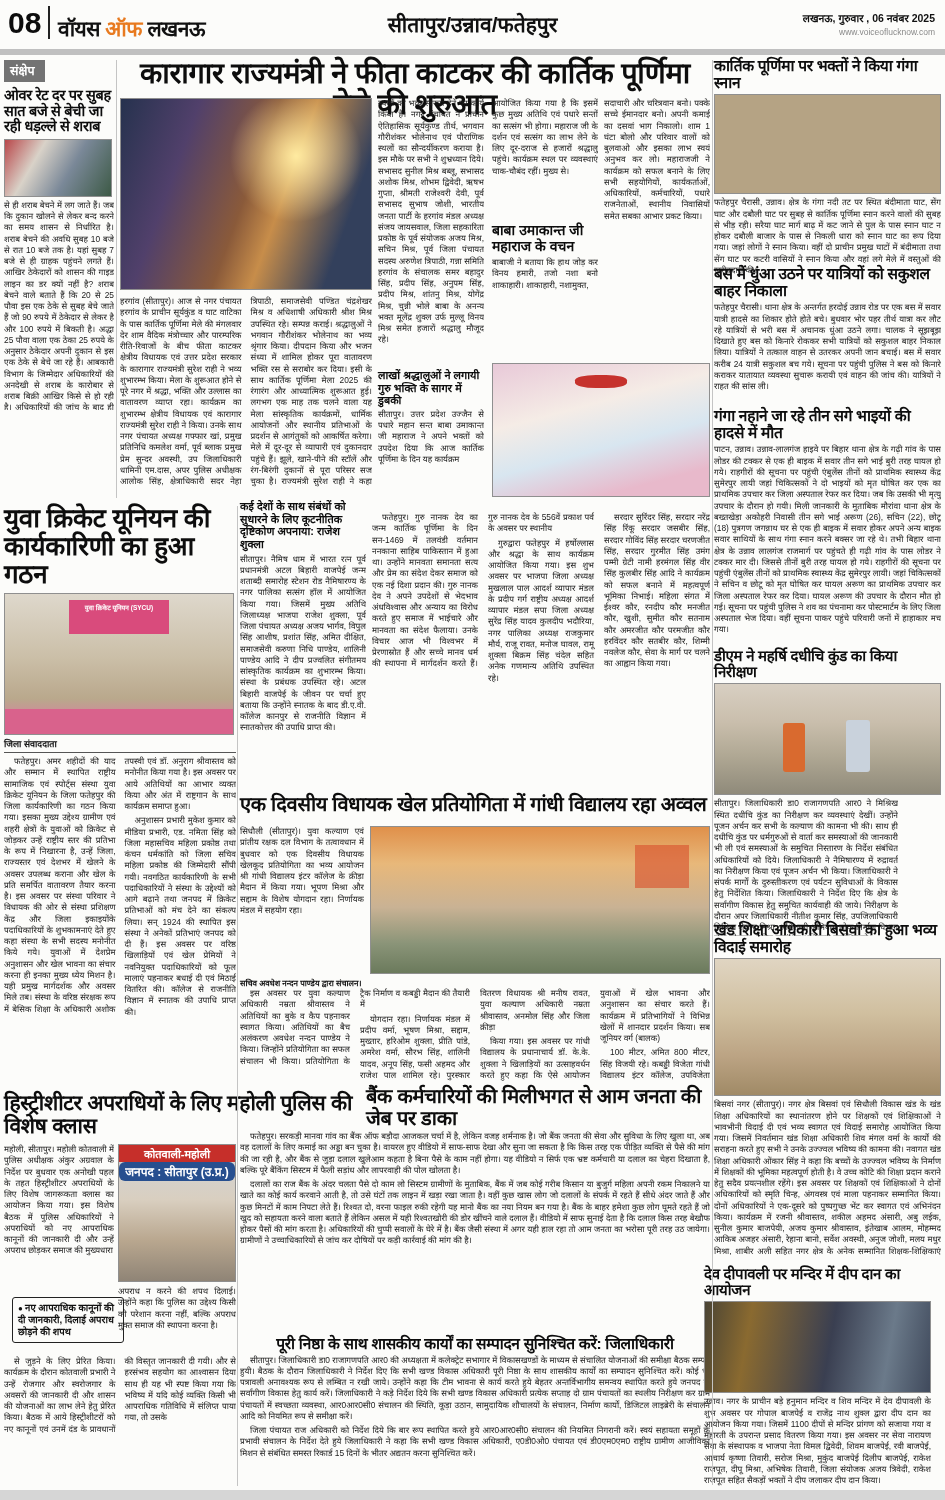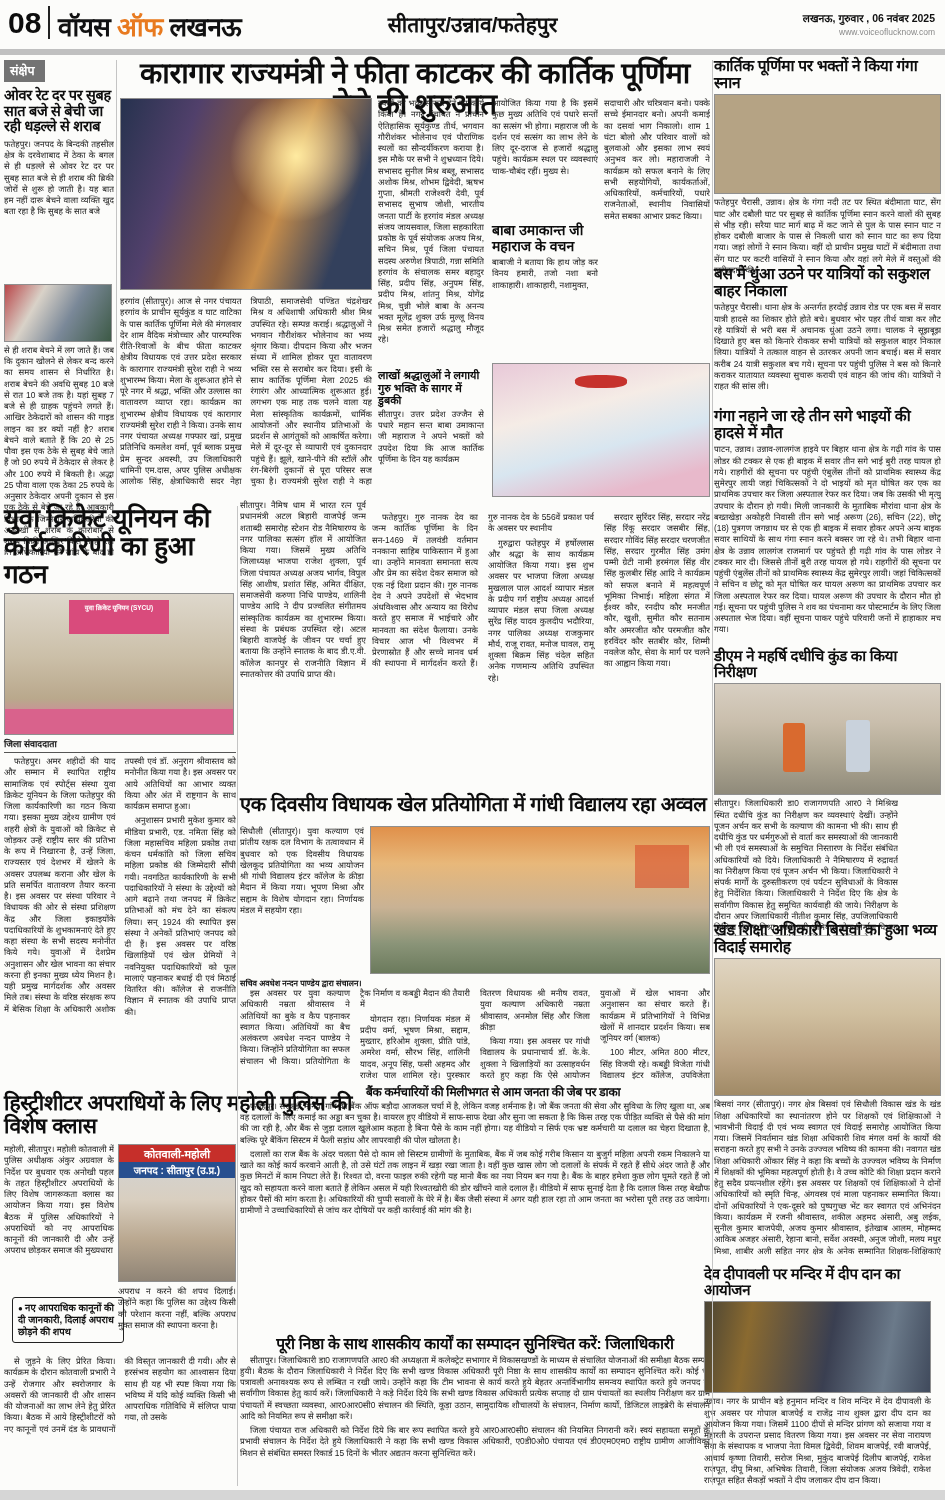--- a/index.html
+++ b/index.html
@@ -10,52 +10,51 @@
   .body{font-size:8.4px;line-height:1.34;text-align:justify;color:#1c1c1c;overflow:hidden;}
   .body p{margin:0 0 3px 0;text-indent:10px;}
   .photo{position:relative;overflow:hidden;border:1px solid #8f8f8f;box-sizing:border-box;}
   .cols2{column-count:2;column-gap:9px;}
   .cols3{column-count:3;column-gap:10px;}
   .cols4{column-count:4;column-gap:10px;}
   .rule{position:absolute;background:#c4c4c4;}
   
   #masthead{position:absolute;left:0;top:2px;width:945px;height:46px;}
   .pagenum{position:absolute;left:8px;top:4px;font-size:30px;font-weight:800;color:#0d0d0d;border-right:2px solid #222;padding-right:7px;line-height:1.1;}
-  .mast-title{position:absolute;left:58px;top:6px;font-size:26px;font-weight:800;letter-spacing:-0.5px;}
+  .mast-title{position:absolute;left:58px;top:12px;font-size:21px;font-weight:800;letter-spacing:-0.5px;}
   .mast-title .orange{color:#e87a1f;}
   .mast-section{position:absolute;left:0;right:0;top:8px;text-align:center;font-size:21px;font-weight:800;}
   .mast-date{position:absolute;right:10px;top:9px;font-size:10.5px;font-weight:700;}
   .mast-url{position:absolute;right:10px;top:25px;font-size:8.5px;color:#8a8a8a;text-align:right;}
   .graybar{position:absolute;left:0;top:49px;width:945px;height:6px;background:#c0c0c0;}
   .footbar{position:absolute;left:0;top:1490px;width:945px;height:10px;background:#d6d6d6;}
   
   .tagbox{display:inline-block;background:#737373;color:#fff;font-size:12.5px;font-weight:700;padding:2px 10px 3px 6px;margin-bottom:4px;}
   .bullet-box{border:1.5px solid #222;border-radius:3px;padding:4px 5px;font-size:9.6px;font-weight:800;line-height:1.25;}
   .bullet-box:before{content:"● ";font-size:8px;}
   .boardred{background:#c62f2a;color:#fff;font-weight:800;text-align:center;font-size:11px;padding:1px 0;}
-  .boardblue{background:#274f8f;color:#fff;font-weight:700;text-align:center;font-size:10px;padding:1px 0;}
+  .boardblue{background:#274f8f;color:#fff;font-weight:700;text-align:center;font-size:12px;padding:1px 0;border-radius:6px;}
 </style>
 </head>
 <body>
 
 <div id="page">
 
   <div id="masthead">
     <div class="pagenum">08</div>
     <div class="mast-title"><span>वॉयस</span> <span class="orange">ऑफ</span> <span>लखनऊ</span></div>
     <div class="mast-section">सीतापुर/उन्नाव/फतेहपुर</div>
     <div class="mast-date">लखनऊ, गुरुवार , 06 नवंबर 2025</div>
     <div class="mast-url">www.voiceoflucknow.com</div>
   </div>
   <div class="graybar"></div>
 
   <div class="art" style="left:4px;top:60px;width:110px;height:440px;">
     <div class="tagbox">संक्षेप</div>
     <div class="headline" style="font-size:14.5px;margin:2px 0 4px 0;">ओवर रेट दर पर सुबह सात बजे से बेची जा रही धड़ल्ले से शराब</div>
-    <div class="body" style="height:142px;">फतेहपुर। जनपद के बिन्दकी तहसील क्षेत्र के दरवेशाबाद में ठेका के बगल से ही धड़ल्ले से ओवर रेट दर पर सुबह सात बजे से ही शराब की ब्रिकी जोरों से शुरू हो जाती है। यह बात हम नहीं दारू बेचने वाला व्यक्ति खुद बता रहा है कि सुबह के सात बजे</div>
     <div class="photo" style="width:108px;height:58px;margin:3px 0;background:linear-gradient(120deg,#b9474a 0%,#d9d2c8 30%,#7a8898 60%,#3d5a46 100%);"></div>
     <div class="body" style="height:210px;">से ही शराब बेचने में लग जाते हैं। जब कि दुकान खोलने से लेकर बन्द करने का समय शासन से निर्धारित है। शराब बेचने की अवधि सुबह 10 बजे से रात 10 बजे तक है। यहां सुबह 7 बजे से ही ग्राहक पहुंचने लगते हैं। आखिर ठेकेदारों को शासन की गाइड लाइन का डर क्यों नहीं है? शराब बेचने वाले बताते हैं कि 20 से 25 पौवा इस एक ठेके से सुबह बेचे जाते हैं जो 90 रुपये में ठेकेदार से लेकर है और 100 रुपये में बिकती है। अद्धा 25 पौवा वाला एक ठेका 25 रुपये के अनुसार ठेकेदार अपनी दुकान से इस एक ठेके से बेचे जा रहे हैं। आबकारी विभाग के जिम्मेदार अधिकारियों की अनदेखी से शराब के कारोबार से शराब बिक्री आखिर किसे से हो रही है। अधिकारियों की जांच के बाद ही सच्चाई सामने आयेगी। क्षेत्रीय जनता ने इस अवैध बिक्री पर कार्रवाई की मांग की है। इस ठेका का हिस्सा में आखिर कौन कौन शामिल हैं?</div>
   </div>
 
   <div class="art" style="left:120px;top:58px;width:590px;height:442px;">
     <div class="headline" style="font-size:29px;text-align:center;">कारागार राज्यमंत्री ने फीता काटकर की कार्तिक पूर्णिमा मेले की शुरुआत</div>
     <div class="photo" style="position:absolute;left:0;top:40px;width:252px;height:192px;background:linear-gradient(110deg,#26324e 0%,#51406b 25%,#8a5a3a 50%,#c78d4a 62%,#33405c 85%),radial-gradient(circle at 70% 30%,#ffd27a,transparent 30%);background-blend-mode:screen;"></div>
     <div class="body cols2" style="position:absolute;left:0;top:238px;width:252px;height:200px;">हरगांव (सीतापुर)। आज से नगर पंचायत हरगांव के प्राचीन सूर्यकुंड व घाट वाटिका के पास कार्तिक पूर्णिमा मेले की मंगलवार देर शाम वैदिक मंत्रोच्चार और पारम्परिक रीति-रिवाजों के बीच फीता काटकर क्षेत्रीय विधायक एवं उत्तर प्रदेश सरकार के कारागार राज्यमंत्री सुरेश राही ने भव्य शुभारम्भ किया। मेला के शुरूआत होने से पूरे नगर में श्रद्धा, भक्ति और उल्लास का वातावरण व्याप्त रहा। कार्यक्रम का शुभारम्भ क्षेत्रीय विधायक एवं कारागार राज्यमंत्री सुरेश राही ने किया। उनके साथ नगर पंचायत अध्यक्ष गफ्फार खां, प्रमुख प्रतिनिधि कमलेश वर्मा, पूर्व ब्लाक प्रमुख प्रेम सुन्दर अवस्थी, उप जिलाधिकारी धामिनी एम.दास, अपर पुलिस अधीक्षक आलोक सिंह, क्षेत्राधिकारी सदर नेहा त्रिपाठी, समाजसेवी पण्डित चंद्रशेखर मिश्र व अधिशाषी अधिकारी श्रीश मिश्र उपस्थित रहे। सम्पन्न कराई। श्रद्धालुओं ने भगवान गौरीशंकर भोलेनाथ का भव्य श्रृंगार किया। दीपदान किया और भजन संध्या में शामिल होकर पूरा वातावरण भक्ति रस से सराबोर कर दिया। इसी के साथ कार्तिक पूर्णिमा मेला 2025 की रंगारंग और आध्यात्मिक शुरूआत हुई। लगभग एक माह तक चलने वाला यह मेला सांस्कृतिक कार्यक्रमों, धार्मिक आयोजनों और स्थानीय प्रतिभाओं के प्रदर्शन से आगंतुकों को आकर्षित करेगा। मेले में दूर-दूर से व्यापारी एवं दुकानदार पहुंचे हैं। झूले, खाने-पीने की स्टॉलें और रंग-बिरंगी दुकानों से पूरा परिसर सज चुका है। राज्यमंत्री सुरेश राही ने कहा सूर्यकुण्ड तीर्थ की महिमा अद्वितीय है। यह मेला हमारी पौराणिक परम्परा और आस्था का प्रतीक है। हमारी सरकार ने पौराणिक</div>
     <div style="position:absolute;left:258px;top:40px;width:106px;height:400px;">
       <div class="body" style="height:268px;">स्थलों को भव्य स्वरूप देने का कार्य किया है। नगर पंचायत ने प्राचीन ऐतिहासिक सूर्यकुण्ड तीर्थ, भगवान गौरीशंकर भोलेनाथ एवं पौराणिक स्थलों का सौन्दर्यीकरण कराया है। इस मौके पर सभी ने शुभ्रध्यान दिये। सभासद सुनील मिश्र बब्लू, सभासद अशोक मिश्र, शोभम द्विवेदी, ऋषभ गुप्ता, श्रीमती राजेश्वरी देवी, पूर्व सभासद सुभाष जोशी, भारतीय जनता पार्टी के हरगांव मंडल अध्यक्ष संजय जायसवाल, जिला सहकारिता प्रकोष्ठ के पूर्व संयोजक अजय मिश्र, सचिन मिश्र, पूर्व जिला पंचायत सदस्य अरुणेश त्रिपाठी, गन्ना समिति हरगांव के संचालक समर बहादुर सिंह, प्रदीप सिंह, अनुपम सिंह, प्रदीप मिश्र, शांतनु मिश्र, योगेंद्र मिश्र, चुन्नी भोले बाबा के अनन्य भक्त मूलेंद्र शुक्ल उर्फ मुल्लू विनय मिश्र समेत हजारों श्रद्धालु मौजूद रहे।</div>
@@ -80,20 +79,21 @@
       <div style="position:absolute;left:0;bottom:0;width:100%;height:18%;background:#d9628c;"></div>
     </div>
     <div style="font-size:9px;font-weight:700;border-bottom:1px solid #555;padding:2px 0;margin-bottom:3px;">जिला संवाददाता</div>
     <div class="body cols2" style="height:415px;">
       <p>फतेहपुर। अमर शहीदों की याद और सम्मान में स्थापित राष्ट्रीय सामाजिक एवं स्पोर्ट्स संस्था युवा क्रिकेट यूनियन के जिला फतेहपुर की जिला कार्यकारिणी का गठन किया गया। इसका मुख्य उद्देश्य ग्रामीण एवं शहरी क्षेत्रों के युवाओं को क्रिकेट से जोड़कर उन्हें राष्ट्रीय स्तर की प्रतिभा के रूप में निखारना है, उन्हें जिला, राज्यस्तर एवं देशभर में खेलने के अवसर उपलब्ध कराना और खेल के प्रति समर्पित वातावरण तैयार करना है। इस अवसर पर संस्था परिवार ने विधायक की ओर से संस्था प्रशिक्षण केंद्र और जिला इकाइयोंके पदाधिकारियों के शुभकामनाएं देते हुए कहा संस्था के सभी सदस्य मनोनीत किये गये। युवाओं में देशप्रेम अनुशासन और खेल भावना का संचार करना ही इनका मुख्य ध्येय मिशन है। यही प्रमुख मार्गदर्शक और अवसर मिले तब। संस्था के वरिष्ठ संरक्षक रूप में बेसिक शिक्षा के अधिकारी अशोक तपस्वी एवं डॉ. अनुराग श्रीवास्तव को मनोनीत किया गया है। इस अवसर पर आये अतिथियों का आभार व्यक्त किया और अंत में राष्ट्रगान के साथ कार्यक्रम समाप्त हुआ।</p>
       <p>अनुशासन प्रभारी मुकेश कुमार को मीडिया प्रभारी, एड. नमिता सिंह को जिला महासचिव महिला प्रकोष्ठ तथा कंचन धर्मकांति को जिला सचिव महिला प्रकोष्ठ की जिम्मेदारी सौंपी गयी। नवगठित कार्यकारिणी के सभी पदाधिकारियों ने संस्था के उद्देश्यों को आगे बढ़ाने तथा जनपद में क्रिकेट प्रतिभाओं को मंच देने का संकल्प लिया। सन् 1924 की स्थापित इस संस्था ने अनेकों प्रतिभाएं जनपद को दी हैं। इस अवसर पर वरिष्ठ खिलाड़ियों एवं खेल प्रेमियों ने नवनियुक्त पदाधिकारियों को फूल मालाएं पहनाकर बधाई दी एवं मिठाई वितरित की। कॉलेज से राजनीति विज्ञान में स्नातक की उपाधि प्राप्त की।</p>
     </div>
   </div>
 
   <div class="art" style="left:240px;top:500px;width:126px;height:292px;">
+    <div class="subhead" style="font-size:11px;margin-bottom:3px;">कई देशों के साथ संबंधों को सुधारने के लिए कूटनीतिक दृष्टिकोण अपनाया: राजेश शुक्ला</div>
     <div class="body" style="height:240px;">सीतापुर। नैमिष धाम में भारत रत्न पूर्व प्रधानमंत्री अटल बिहारी वाजपेई जन्म शताब्दी समारोह स्टेशन रोड नैमिषारण्य के नगर पालिका सत्संग हॉल में आयोजित किया गया। जिसमें मुख्य अतिथि जिलाध्यक्ष भाजपा राजेश शुक्ला, पूर्व जिला पंचायत अध्यक्ष अजय भार्गव, विपुल सिंह आशीष, प्रशांत सिंह, अमित दीक्षित, समाजसेवी करुणा निधि पाण्डेय, शालिनी पाण्डेय आदि ने दीप प्रज्वलित संगीतमय सांस्कृतिक कार्यक्रम का शुभारम्भ किया। संस्था के प्रबंधक उपस्थित रहे। अटल बिहारी वाजपेई के जीवन पर चर्चा हुए बताया कि उन्होंने स्नातक के बाद डी.ए.वी. कॉलेज कानपुर से राजनीति विज्ञान में स्नातकोत्तर की उपाधि प्राप्त की।</div>
   </div>
 
   <div class="art" style="left:372px;top:512px;width:338px;height:282px;">
     <div class="body cols3" style="height:242px;">
       <p>फतेहपुर। गुरु नानक देव का जन्म कार्तिक पूर्णिमा के दिन सन-1469 में तलवंडी वर्तमान ननकाना साहिब पाकिस्तान में हुआ था। उन्होंने मानवता समानता सत्य और प्रेम का संदेश देकर समाज को एक नई दिशा प्रदान की। गुरु नानक देव ने अपने उपदेशों से भेदभाव अंधविश्वास और अन्याय का विरोध करते हुए समाज में भाईचारे और मानवता का संदेश फैलाया। उनके विचार आज भी विश्वभर में प्रेरणास्रोत हैं और सच्चे मानव धर्म की स्थापना में मार्गदर्शन करते हैं। गुरु नानक देव के 556वें प्रकाश पर्व के अवसर पर स्थानीय</p>
       <p>गुरुद्वारा फतेहपुर में हर्षोल्लास और श्रद्धा के साथ कार्यक्रम आयोजित किया गया। इस शुभ अवसर पर भाजपा जिला अध्यक्ष मुखलाल पाल आदर्श व्यापार मंडल के प्रदीप गर्ग राष्ट्रीय अध्यक्ष आदर्श व्यापार मंडल सपा जिला अध्यक्ष सुरेंद्र सिंह यादव कुलदीप भदौरिया, नगर पालिका अध्यक्ष राजकुमार मौर्य, राजू रावत, मनोज घावल, रामू शुक्ला बिक्रम सिंह चंदेल सहित अनेक गणमान्य अतिथि उपस्थित रहे।</p>
       <p>सरदार सुरिंदर सिंह, सरदार नरेंद्र सिंह रिंकू सरदार जसबीर सिंह, सरदार गोविंद सिंह सरदार चरणजीत सिंह, सरदार गुरमीत सिंह उमंग पम्मी ग्रेटी नामी हरमंगल सिंह वीर सिंह कुलबीर सिंह आदि ने कार्यक्रम को सफल बनाने में महत्वपूर्ण भूमिका निभाई। महिला संगत में ईश्वर कौर, रनदीप कौर मनजीत कौर, खुशी, सुमीत कौर सतनाम कौर अमरजीत कौर परमजीत कौर हरविंदर कौर सतबीर कौर, शिम्मी नवलेज कौर, सेवा के मार्ग पर चलने का आह्वान किया गया।</p>
     </div>
   </div>
@@ -107,21 +107,21 @@
     <div style="position:absolute;left:0;top:183px;width:470px;font-size:8px;font-weight:700;">सचिव अवधेश नन्दन पाण्डेय द्वारा संचालन।</div>
     <div class="body cols4" style="position:absolute;left:0;top:194px;width:470px;height:96px;">
       <p>इस अवसर पर युवा कल्याण अधिकारी नम्रता श्रीवास्तव ने अतिथियों का बुके व कैप पहनाकर स्वागत किया। अतिथियों का बैच अलंकरण अवधेश नन्दन पाण्डेय ने किया। जिन्होंने प्रतियोगिता का सफल संचालन भी किया। प्रतियोगिता के ट्रैक निर्माण व कबड्डी मैदान की तैयारी में</p>
       <p>योगदान रहा। निर्णायक मंडल में प्रदीप वर्मा, भूषण मिश्रा, सद्दाम, मुख्तार, हरिओम शुक्ला, प्रीति पांडे, अमरेश वर्मा, सौरभ सिंह, शालिनी यादव, अनूप सिंह, फसी अहमद और राजेश पाल शामिल रहे। पुरस्कार वितरण विधायक श्री मनीष रावत, युवा कल्याण अधिकारी नम्रता श्रीवास्तव, अनमोल सिंह और जिला क्रीड़ा</p>
       <p>किया गया। इस अवसर पर गांधी विद्यालय के प्रधानाचार्य डॉ. के.के. शुक्ला ने खिलाड़ियों का उत्साहवर्धन करते हुए कहा कि ऐसे आयोजन युवाओं में खेल भावना और अनुशासन का संचार करते हैं। कार्यक्रम में प्रतिभागियों ने विभिन्न खेलों में शानदार प्रदर्शन किया। सब जूनियर वर्ग (बालक)</p>
       <p>100 मीटर, अमित 800 मीटर, सिंह विजयी रहे। कबड्डी विजेता गांधी विद्यालय इंटर कॉलेज, उपविजेता नेशनल इंटर कॉलेज, बैडमिंटन विजेता गांधी विद्यालय इंटर कॉलेज रहा। प्रतियोगिता के अंत में ओवरऑल चैंपियनशिप का खिताब गांधी विद्यालय इंटर कॉलेज ने अपने नाम किया।</p>
     </div>
   </div>
 
   <div class="art" style="left:240px;top:1086px;width:470px;height:248px;">
-    <div class="headline" style="font-size:12px;margin-left:126px;">बैंक कर्मचारियों की मिलीभगत से आम जनता की जेब पर डाका</div>
+    <div class="headline" style="font-size:20px;margin-left:126px;">बैंक कर्मचारियों की मिलीभगत से आम जनता की जेब पर डाका</div>
     <div class="body" style="height:218px;margin-top:2px;">
       <p>फतेहपुर। सरकड़ी मानवा गांव का बैंक ऑफ बड़ौदा आजकल चर्चा में है, लेकिन वजह शर्मनाक है। जो बैंक जनता की सेवा और सुविधा के लिए खुला था, अब वह दलालों के लिए कमाई का अड्डा बन चुका है। वायरल हुए वीडियो में साफ-साफ देखा और सुना जा सकता है कि किस तरह एक पीड़ित व्यक्ति से पैसे की मांग की जा रही है, और बैंक से जुड़ा दलाल खुलेआम कहता है बिना पैसे के काम नहीं होगा। यह वीडियो न सिर्फ एक भ्रष्ट कर्मचारी या दलाल का चेहरा दिखाता है, बल्कि पूरे बैंकिंग सिस्टम में फैली सड़ांध और लापरवाही की पोल खोलता है।</p>
       <p>दलालों का राज बैंक के अंदर चलता पैसे दो काम लो सिस्टम ग्रामीणों के मुताबिक, बैंक में जब कोई गरीब किसान या बुजुर्ग महिला अपनी रकम निकालने या खाते का कोई कार्य करवाने आती है, तो उसे घंटों तक लाइन में खड़ा रखा जाता है। वहीं कुछ खास लोग जो दलालों के संपर्क में रहते हैं सीधे अंदर जाते हैं और कुछ मिनटों में काम निपटा लेते हैं। रिश्वत दो, वरना फाइल रुकी रहेगी यह मानो बैंक का नया नियम बन गया है। बैंक के बाहर हमेशा कुछ लोग घूमते रहते हैं जो खुद को सहायता करने वाला बताते हैं लेकिन असल में यही रिश्वतखोरी की डोर खींचने वाले दलाल हैं। वीडियो में साफ सुनाई देता है कि दलाल किस तरह बेखौफ होकर पैसों की मांग करता है। अधिकारियों की चुप्पी सवालों के घेरे में है। बैंक जैसी संस्था में अगर यही हाल रहा तो आम जनता का भरोसा पूरी तरह उठ जायेगा। ग्रामीणों ने उच्चाधिकारियों से जांच कर दोषियों पर कड़ी कार्रवाई की मांग की है।</p>
     </div>
   </div>
 
   <div class="art" style="left:240px;top:1336px;width:470px;height:150px;">
     <div class="headline" style="font-size:15.5px;text-align:center;">पूरी निष्ठा के साथ शासकीय कार्यों का सम्पादन सुनिश्चित करें: जिलाधिकारी</div>
     <div class="body" style="height:122px;margin-top:2px;">
       <p>सीतापुर। जिलाधिकारी डा0 राजागणपति आर0 की अध्यक्षता में कलेक्ट्रेट सभागार में विकासखण्डों के माध्यम से संचालित योजनाओं की समीक्षा बैठक सम्पन्न हुयी। बैठक के दौरान जिलाधिकारी ने निर्देश दिए कि सभी खण्ड विकास अधिकारी पूरी निष्ठा के साथ शासकीय कार्यों का सम्पादन सुनिश्चित करें। कोई भी पत्रावली अनावश्यक रूप से लम्बित न रखी जाये। उन्होंने कहा कि टीम भावना से कार्य करते हुये बेहतर अन्तर्विभागीय समन्वय स्थापित करते हुये जनपद के सर्वांगीण विकास हेतु कार्य करें। जिलाधिकारी ने कड़े निर्देश दिये कि सभी खण्ड विकास अधिकारी प्रत्येक सप्ताह दो ग्राम पंचायतों का स्थलीय निरीक्षण कर ग्राम पंचायतों में स्वच्छता व्यवस्था, आर0आर0सी0 संचालन की स्थिति, कूड़ा उठान, सामुदायिक शौचालयों के संचालन, निर्माण कार्यों, डिजिटल लाइब्रेरी के संचालन आदि को नियमित रूप से समीक्षा करें।</p>

